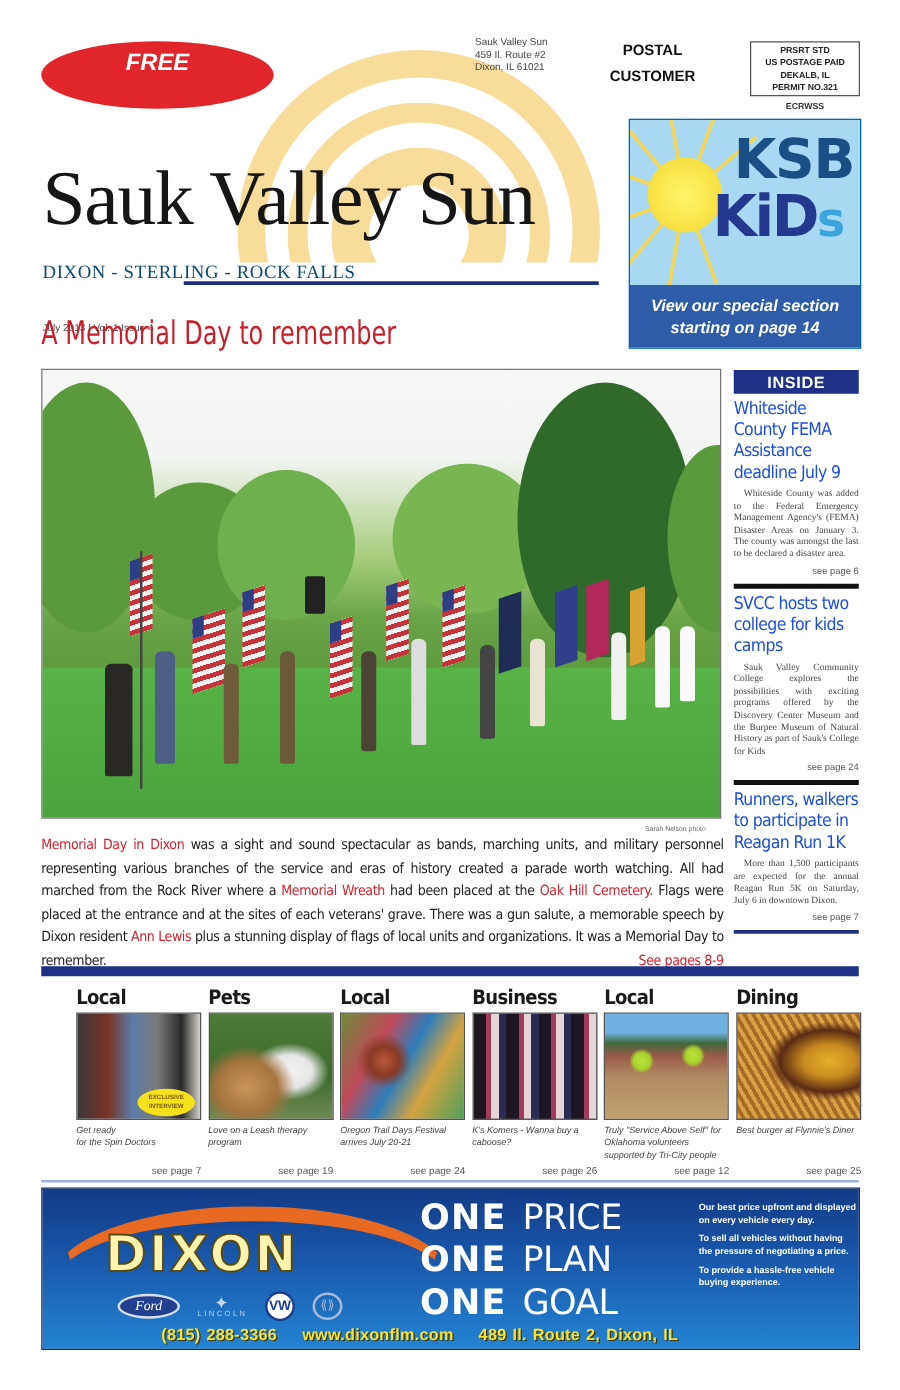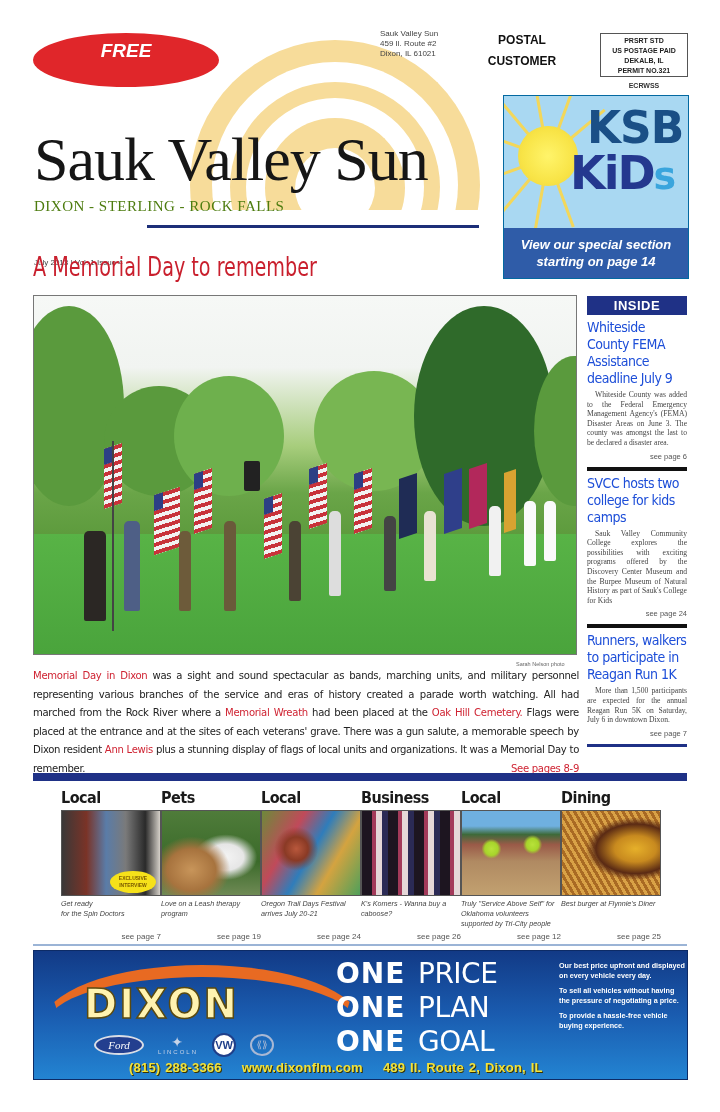--- a/index.html
+++ b/index.html
@@ -9,21 +9,21 @@
   
   .sun-arcs { position: absolute; left: 170px; top: 20px; width: 320px; height: 190px; overflow: hidden; }
   .sun-arcs .arc { position: absolute; border-radius: 50%; border-style: solid; border-color: #f7dc9a; border-bottom-color: transparent; border-left-color: #f7dc9a; }
   .free-oval { position: absolute; left: 33px; top: 33px; width: 186px; height: 54px; background: #e0262a; border-radius: 50%; color: #fff; text-align: center; font-family: "Liberation Sans", sans-serif; font-weight: bold; font-style: italic; font-size: 19px; line-height: 19px; padding-top: 8px; }
   .mailer-address { position: absolute; left: 380px; top: 29px; font-size: 8px; line-height: 10px; color: #444; }
   .postal-customer { position: absolute; left: 460px; top: 30px; width: 124px; text-align: center; font-weight: bold; font-size: 12px; line-height: 21px; color: #111; }
   .postage-box { position: absolute; left: 600px; top: 33px; width: 88px; height: 44px; border: 1px solid #555; text-align: center; font-size: 7px; font-weight: bold; line-height: 10px; padding-top: 2px; color: #222; }
   .ecrwss { position: absolute; left: 600px; top: 82px; width: 88px; text-align: center; font-size: 7px; font-weight: bold; color: #333; }
 
   .paper-title { position: absolute; left: 34px; top: 124px; font-family: "Liberation Serif", serif; font-size: 62px; line-height: 70px; color: #161616; letter-spacing: -1px; white-space: nowrap; }
-  .paper-cities { position: absolute; left: 34px; top: 198px; font-family: "Liberation Serif", serif; font-size: 15px; letter-spacing: 0.5px; color: #4d7c0f; }
+  .paper-cities { position: absolute; left: 34px; top: 210px; font-family: "Liberation Serif", serif; font-size: 15px; letter-spacing: 0.5px; color: #0c4a6e; }
   .issue-line { position: absolute; left: 34px; top: 222px; font-family: Liberation Sans, sans-serif; font-size: 8px; color: #444; margin-top: 36px; }
   .issue-rule { position: absolute; left: 147px; top: 225px; width: 332px; height: 3px; background: #1c2e78; }
 
   
   .ksb-box { position: absolute; left: 503px; top: 95px; width: 186px; height: 184px; border: 1px solid #0369a1; background: #a9d8f2; overflow: hidden; }
   .ksb-sun { position: absolute; left: 14px; top: 30px; width: 60px; height: 60px; background: radial-gradient(circle, #fff46a 0%, #f8e447 60%, #f0d23a 100%); border-radius: 50%; }
   .ksb-ray { position: absolute; left: 44px; top: 60px; width: 74px; height: 3px; background: #f3d75a; transform-origin: 0 50%; }
   .ksb-title1 { position: absolute; left: 83px; top: 10px; font-family: "DejaVu Sans", sans-serif; font-size: 44px; line-height: 44px; font-weight: bold; color: #1a4f86; letter-spacing: -1px; }
   .ksb-title2 { position: absolute; left: 66px; top: 54px; font-family: "DejaVu Sans", sans-serif; font-size: 46px; line-height: 46px; font-weight: bold; color: #24388f; letter-spacing: -2px; }
   .ksb-title2 .s { color: #3aa5dd; font-size: 38px; }
@@ -53,21 +53,21 @@
   .inside-label { height: 19px; background: #1f3186; color: #fff; font-weight: bold; font-size: 13px; line-height: 19px; text-align: center; letter-spacing: 0.5px; }
   .side-story { margin-top: 4px; }
   .side-head { font-family: "DejaVu Sans Condensed", "DejaVu Sans", sans-serif; font-size: 14px; line-height: 17px; color: #1d4ed8; letter-spacing: -0.5px; }
   .side-body { font-family: "Liberation Serif", serif; font-size: 7.6px; line-height: 9.6px; color: #444; text-align: justify; text-indent: 8px; margin-top: 3px; }
   .side-see { text-align: right; font-size: 7.5px; color: #555; margin-top: 4px; }
   .side-rule { height: 4px; background: #111; margin-top: 6px; }
   .side-rule.blue { height: 3px; background: #1f3186; }
 
   
   .teaser-rule { position: absolute; left: 33px; top: 773px; width: 654px; height: 8px; background: #1f3186; }
-  .teasers { position: absolute; left: 33px; top: 786px; width: 656px; display: flex; justify-content: flex-start; padding-left: 28px; }
+  .teasers { position: absolute; left: 33px; top: 786px; width: 656px; display: flex; justify-content: space-between; padding-left: 28px; }
   .teaser { width: 100px; position: relative; height: 160px; }
   .teaser-label { font-family: "DejaVu Sans Condensed", "DejaVu Sans", sans-serif; font-weight: bold; font-size: 16px; line-height: 24px; color: #1a1a1a; letter-spacing: -0.5px; }
   .teaser-img { width: 100px; height: 86px; border: 1px solid #555; position: relative; overflow: hidden; }
   .teaser-cap { font-style: italic; font-size: 7.2px; line-height: 10px; color: #444; margin-top: 3px; }
   .teaser-see { position: absolute; right: 0; top: 146px; font-size: 8px; color: #555; }
   .exclusive-badge { position: absolute; right: 4px; bottom: 2px; width: 46px; height: 22px; border-radius: 50%; background: #f6e11a; color: #7a5a00; font-size: 5px; font-weight: bold; text-align: center; line-height: 7px; padding-top: 4px; }
   .teaser-bottom-rule { position: absolute; left: 33px; top: 944px; width: 654px; height: 2px; background: #9bb4d6; }
 
   
   .ad { position: absolute; left: 33px; top: 950px; width: 655px; height: 130px; background: linear-gradient(180deg, #123a86 0%, #1a5cb0 50%, #2384d2 100%); overflow: hidden; border: 1px solid #0d2b66; }
@@ -196,21 +196,21 @@
 <div class="lead">
   <span class="hl">Memorial Day in Dixon</span><span> was a sight and sound spectacular as bands, marching units, and military personnel representing various branches of the service and eras of history created a parade worth watching. All had marched from the Rock River where a </span><span class="hl">Memorial Wreath</span><span> had been placed at the </span><span class="hl">Oak Hill Cemetery.</span><span> Flags were placed at the entrance and at the sites of each veterans' grave. There was a gun salute, a memorable speech by Dixon resident </span><span class="hl">Ann Lewis</span><span> plus a stunning display of flags of local units and organizations. It was a Memorial Day to remember.</span>
   <span class="see-pages">See pages 8-9</span>
 </div>
 
 <div class="sidebar">
   <div class="inside-label">INSIDE</div>
 
   <div class="side-story">
     <div class="side-head">Whiteside County FEMA Assistance deadline July 9</div>
-    <div class="side-body">Whiteside County was added to the Federal Emergency Management Agency's (FEMA) Disaster Areas on June 3. The county was amongst the last to be declared a disaster area.</div>
+    <div class="side-body">Whiteside County was added to the Federal Emergency Management Agency's (FEMA) Disaster Areas on January 3. The county was amongst the last to be declared a disaster area.</div>
     <div class="side-see">see page 6</div>
   </div>
   <div class="side-rule"></div>
 
   <div class="side-story">
     <div class="side-head">SVCC hosts two college for kids camps</div>
     <div class="side-body">Sauk Valley Community College explores the possibilities with exciting programs offered by the Discovery Center Museum and the Burpee Museum of Natural History as part of Sauk's College for Kids</div>
     <div class="side-see">see page 24</div>
   </div>
   <div class="side-rule"></div>

